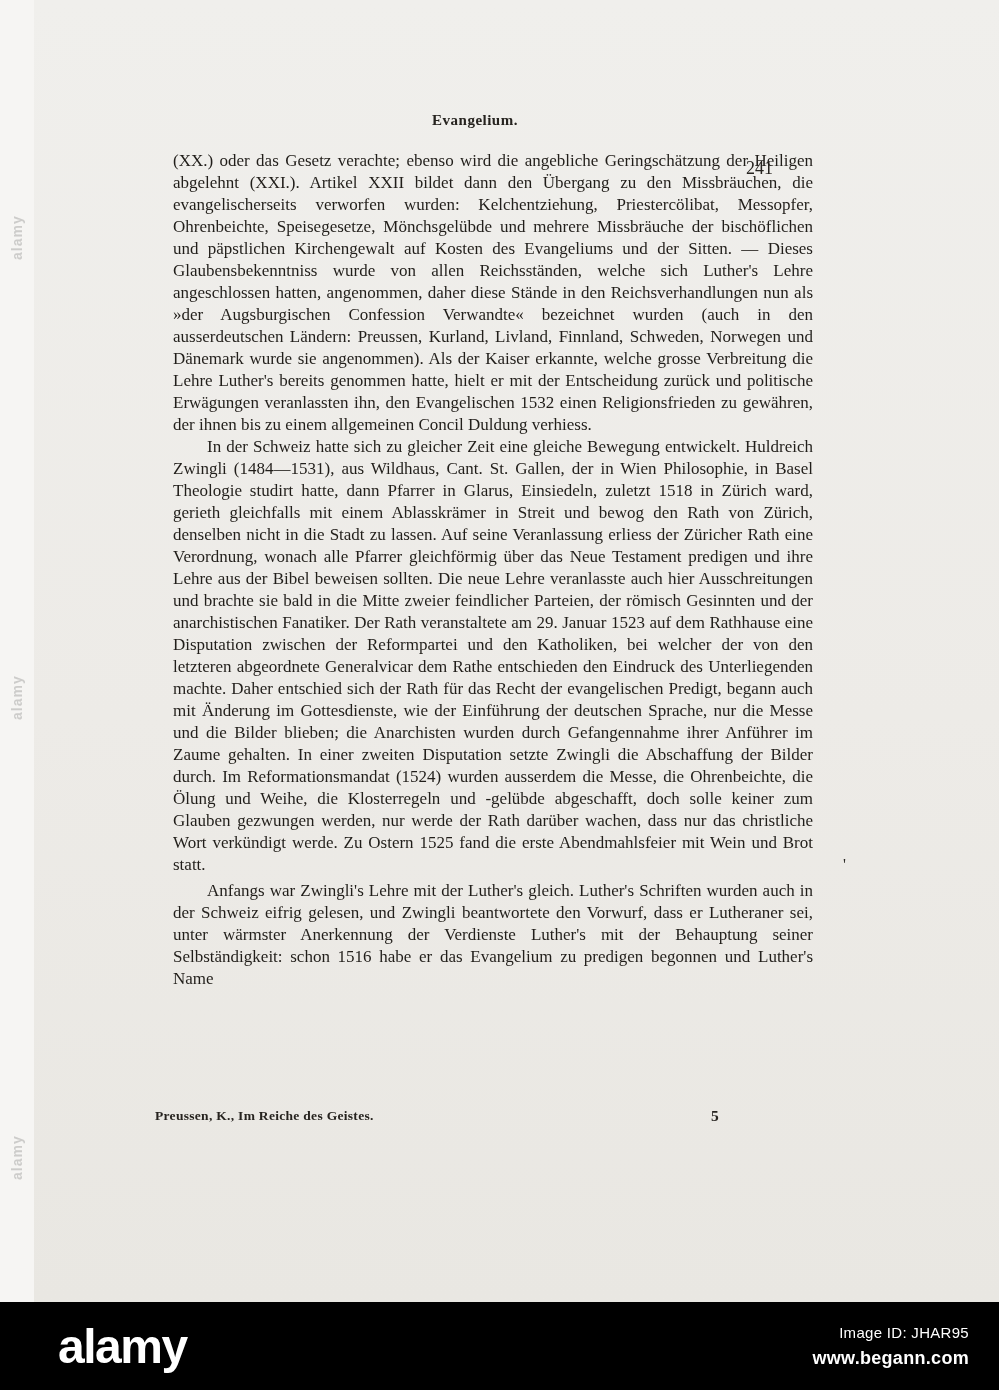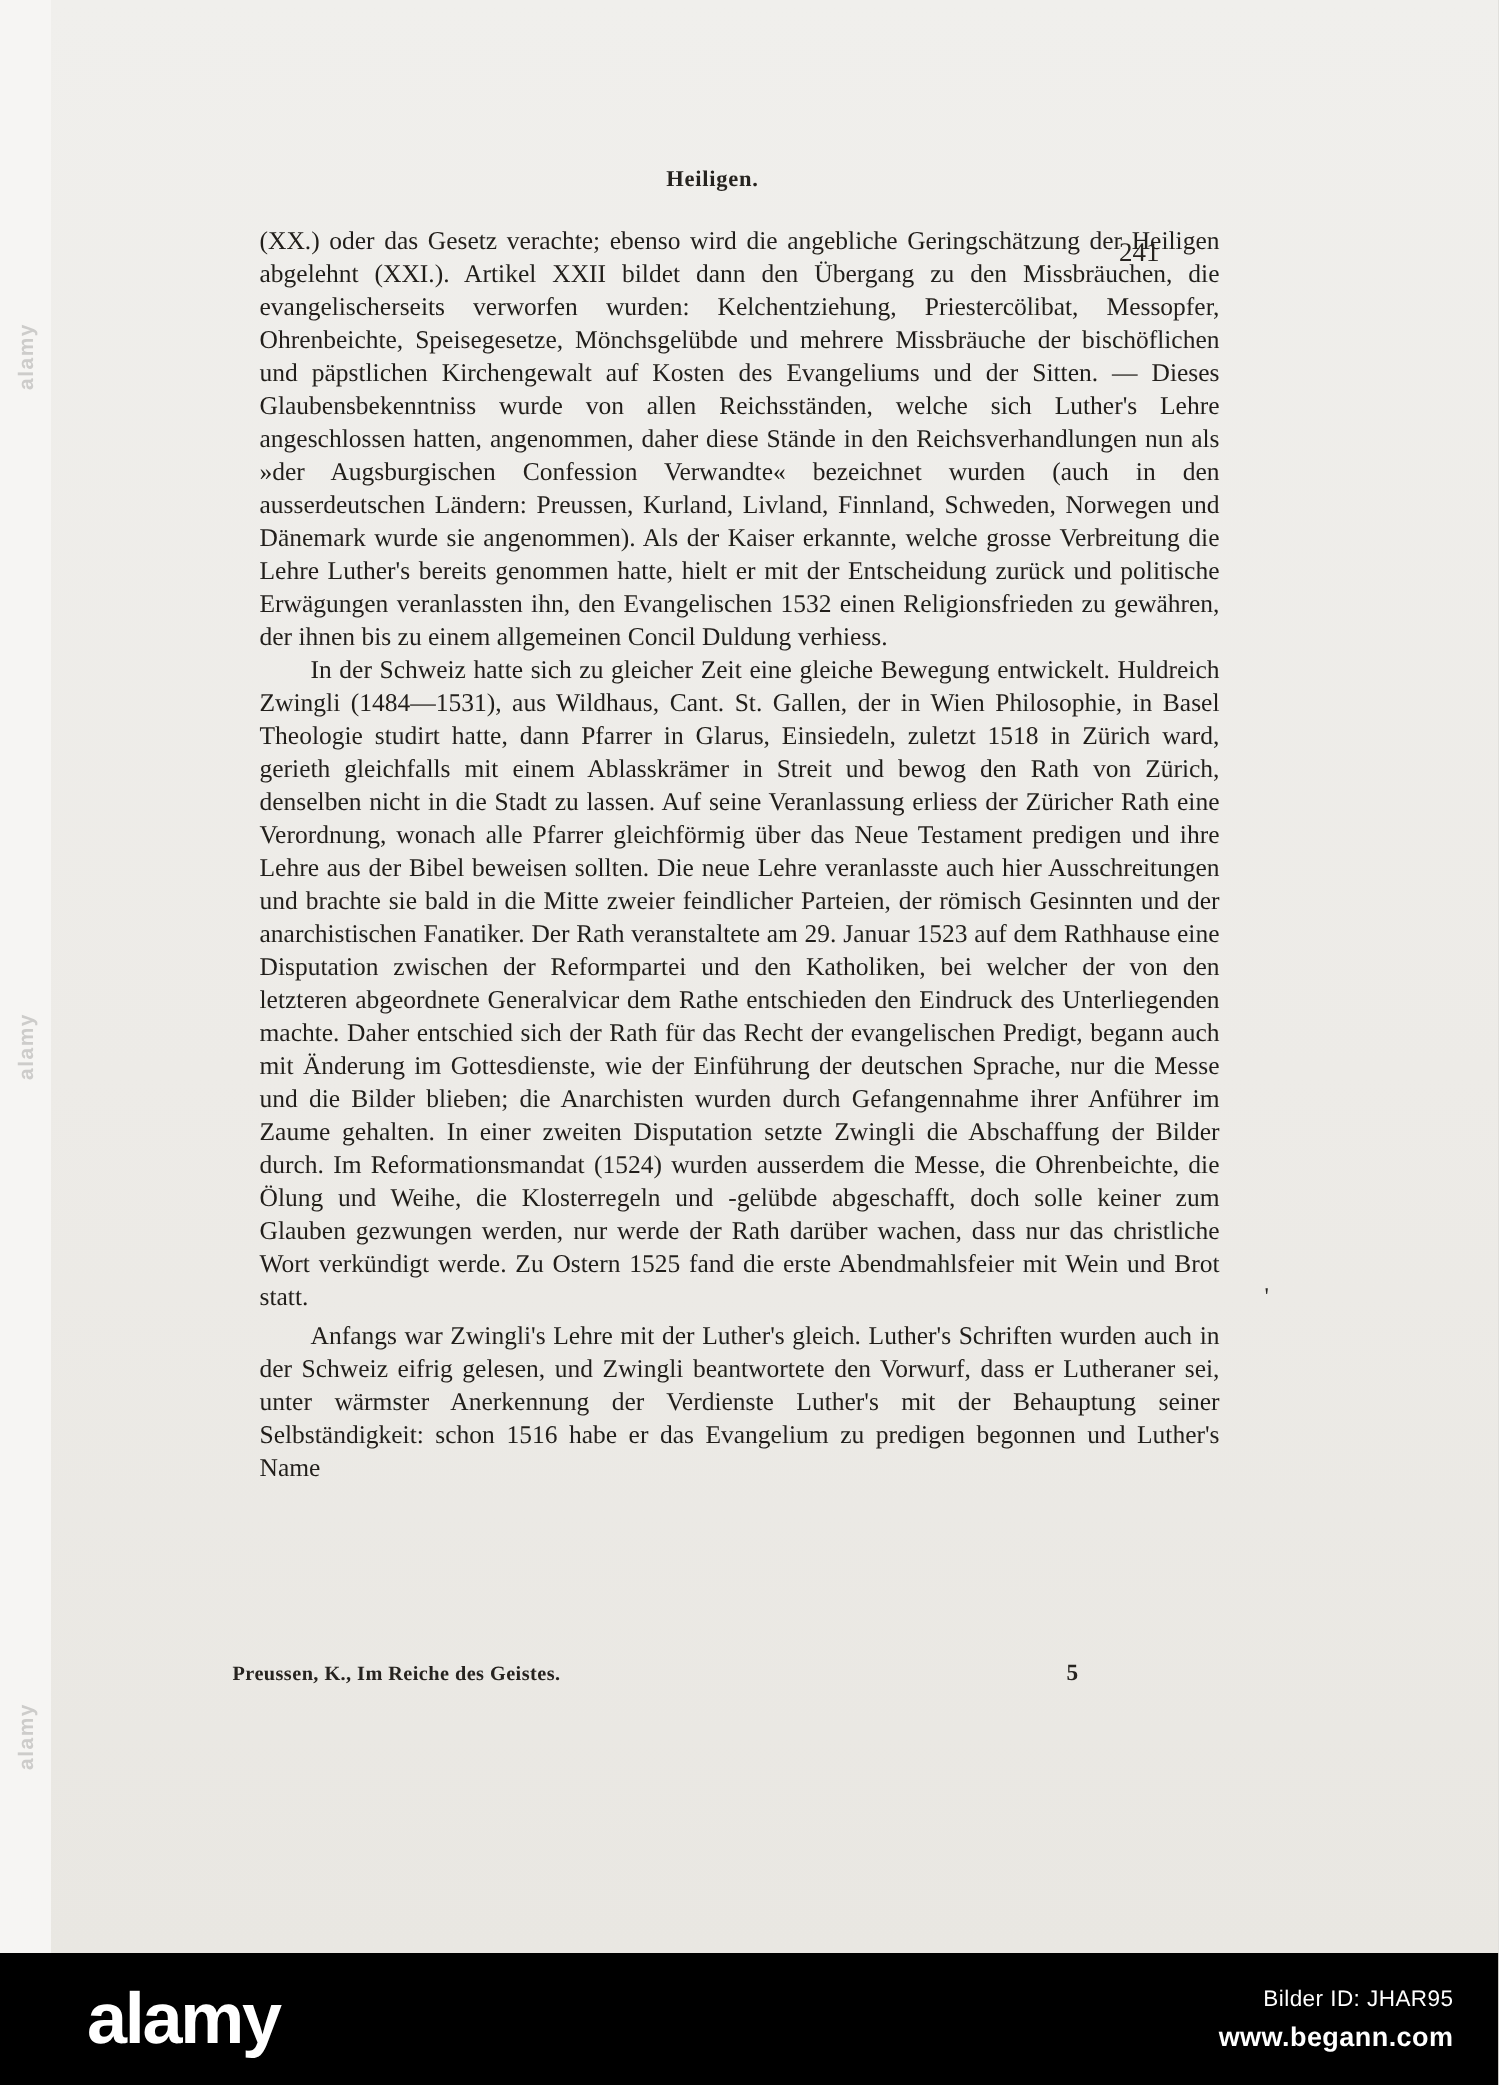--- a/index.html
+++ b/index.html
@@ -157,21 +157,21 @@
 
   <div class="scan">
 
     <div class="left-strip">
       <span class="wm wm-1">alamy</span>
       <span class="wm wm-2">alamy</span>
       <span class="wm wm-3">alamy</span>
     </div>
 
     <div class="page-header">
-      <span class="running-title">Heiligen.</span>
+      <span class="running-title">Evangelium.</span>
       <span class="page-number">241</span>
     </div>
 
     <div class="body-text">
       <p>(XX.) oder das Gesetz verachte; ebenso wird die angebliche Geringschätzung der Heiligen abgelehnt (XXI.). Artikel XXII bildet dann den Übergang zu den Missbräuchen, die evangelischerseits verworfen wurden: Kelchentziehung, Priestercölibat, Messopfer, Ohrenbeichte, Speisegesetze, Mönchsgelübde und mehrere Missbräuche der bischöflichen und päpstlichen Kirchengewalt auf Kosten des Evangeliums und der Sitten. — Dieses Glaubensbekenntniss wurde von allen Reichsständen, welche sich Luther's Lehre angeschlossen hatten, angenommen, daher diese Stände in den Reichsverhandlungen nun als »der Augsburgischen Confession Verwandte« bezeichnet wurden (auch in den ausserdeutschen Ländern: Preussen, Kurland, Livland, Finnland, Schweden, Norwegen und Dänemark wurde sie angenommen). Als der Kaiser erkannte, welche grosse Verbreitung die Lehre Luther's bereits genommen hatte, hielt er mit der Entscheidung zurück und politische Erwägungen veranlassten ihn, den Evangelischen 1532 einen Religionsfrieden zu gewähren, der ihnen bis zu einem allgemeinen Concil Duldung verhiess.</p>
       <p class="indent">In der Schweiz hatte sich zu gleicher Zeit eine gleiche Bewegung entwickelt. Huldreich Zwingli (1484—1531), aus Wildhaus, Cant. St. Gallen, der in Wien Philosophie, in Basel Theologie studirt hatte, dann Pfarrer in Glarus, Einsiedeln, zuletzt 1518 in Zürich ward, gerieth gleichfalls mit einem Ablasskrämer in Streit und bewog den Rath von Zürich, denselben nicht in die Stadt zu lassen. Auf seine Veranlassung erliess der Züricher Rath eine Verordnung, wonach alle Pfarrer gleichförmig über das Neue Testament predigen und ihre Lehre aus der Bibel beweisen sollten. Die neue Lehre veranlasste auch hier Ausschreitungen und brachte sie bald in die Mitte zweier feindlicher Parteien, der römisch Gesinnten und der anarchistischen Fanatiker. Der Rath veranstaltete am 29. Januar 1523 auf dem Rathhause eine Disputation zwischen der Reformpartei und den Katholiken, bei welcher der von den letzteren abgeordnete Generalvicar dem Rathe entschieden den Eindruck des Unterliegenden machte. Daher entschied sich der Rath für das Recht der evangelischen Predigt, begann auch mit Änderung im Gottesdienste, wie der Einführung der deutschen Sprache, nur die Messe und die Bilder blieben; die Anarchisten wurden durch Gefangennahme ihrer Anführer im Zaume gehalten. In einer zweiten Disputation setzte Zwingli die Abschaffung der Bilder durch. Im Reformationsmandat (1524) wurden ausserdem die Messe, die Ohrenbeichte, die Ölung und Weihe, die Klosterregeln und -gelübde abgeschafft, doch solle keiner zum Glauben gezwungen werden, nur werde der Rath darüber wachen, dass nur das christliche Wort verkündigt werde. Zu Ostern 1525 fand die erste Abendmahlsfeier mit Wein und Brot statt.</p>
       <p class="indent gap-before">Anfangs war Zwingli's Lehre mit der Luther's gleich. Luther's Schriften wurden auch in der Schweiz eifrig gelesen, und Zwingli beantwortete den Vorwurf, dass er Lutheraner sei, unter wärmster Anerkennung der Verdienste Luther's mit der Behauptung seiner Selbständigkeit: schon 1516 habe er das Evangelium zu predigen begonnen und Luther's Name</p>
     </div>
 
     <span class="stray-mark">'</span>
@@ -179,18 +179,18 @@
     <div class="page-footer">
       <span class="footer-citation">Preussen, K., Im Reiche des Geistes.</span>
       <span class="footer-signature">5</span>
     </div>
 
   </div>
 
   <div class="alamy-bar">
     <span class="alamy-logo">alamy</span>
     <div class="bar-right">
-      <div class="bar-image-id">Bilder ID: JHAR95</div>
+      <div class="bar-image-id">Image ID: JHAR95</div>
       <div class="bar-url">www.begann.com</div>
     </div>
   </div>
 
 </div>
 
 </body></html>

